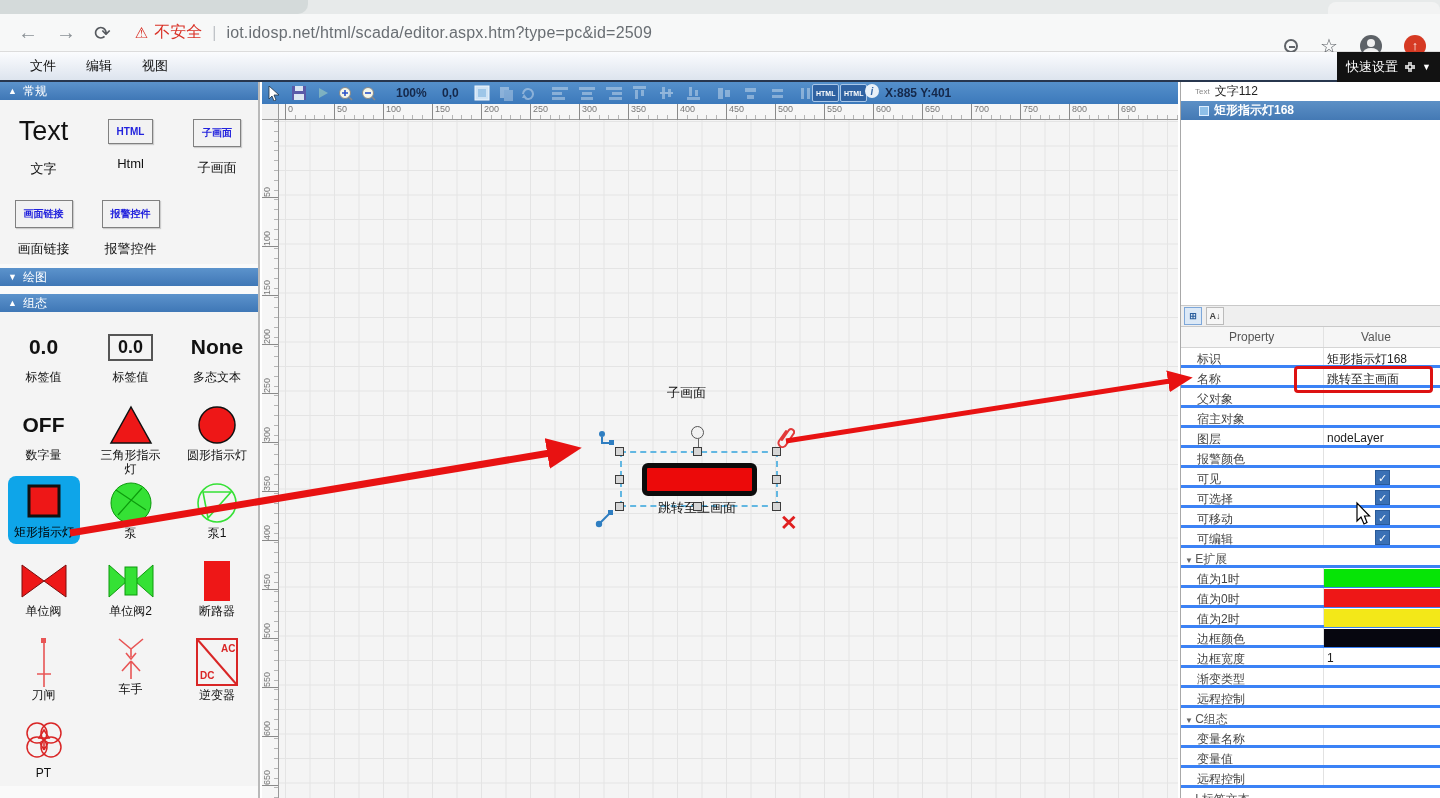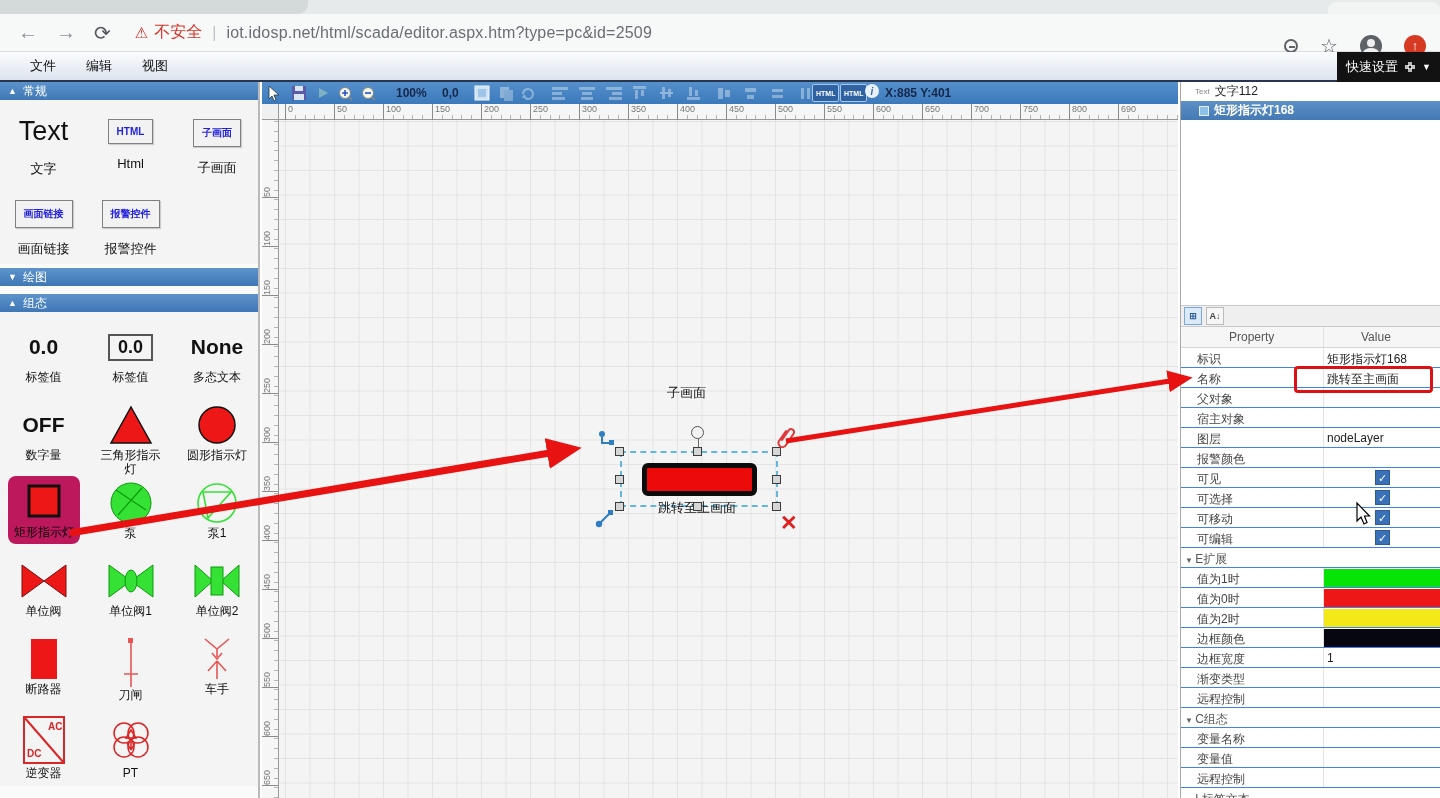--- a/index.html
+++ b/index.html
@@ -44,21 +44,21 @@
   .gen-grid { display:grid; grid-template-columns:87px 87px 86px; padding:8px 0 6px 0; }
   .gcell { text-align:center; padding-top:6px; }
   .gprev-text { font-size:27px; color:#111; line-height:34px; }
   .gbtn { display:inline-block; border:1px solid #808080; background:#f2f2f2; color:#2222dd; font-size:10px; font-weight:bold; padding:6px 8px; box-shadow:1px 1px 1px #ccc; }
   .glab { font-size:13px; color:#111; margin-top:12px; }
   .cfg-grid { display:grid; grid-template-columns:87px 87px 86px; grid-auto-rows:78px; padding-top:6px; background:#f4f4f4; }
   .ccell { position:relative; text-align:center; padding-top:6px; }
   .cprev { height:46px; display:flex; align-items:center; justify-content:center; font-weight:bold; font-size:21px; color:#111; }
   .clab { font-size:12px; color:#111; line-height:14px; padding:0 6px; }
   .cprev .valbox { border:2px solid #555; padding:1px 8px; font-size:18px; }
-  .sel-tile { position:absolute; left:8px; top:2px; width:72px; height:68px; background:#be185d; border-radius:8px; }
+  .sel-tile { position:absolute; left:8px; top:2px; width:72px; height:68px; background:#0ea5e9; border-radius:8px; }
   .sel-tile svg { margin-top:6px; }
   .sel-tile .clab { color:#000; margin-top:1px; }
 
   
   .canvas { left:262px; top:82px; width:916px; height:716px; background:#f4f4f4; }
   .ctoolbar { position:absolute; left:0; top:0; width:916px; height:22px; background:linear-gradient(#5590cb,#3c79bb); display:flex; align-items:center; }
   .cti { position:absolute; top:2px; height:18px; display:flex; align-items:center; justify-content:center; }
   .ct-text { color:#15284a; font-size:12px; font-weight:bold; }
   .faded { opacity:.45; }
   .htmlbtn { background:#2f62a2; border:1px solid #a9c7e8; color:#fff; font-size:7px; font-weight:bold; padding:2px 3px; border-radius:2px; }
@@ -89,21 +89,21 @@
   .objrow { height:19px; display:flex; align-items:center; gap:5px; padding-left:14px; font-size:12px; color:#222; }
   .objrow.sel { background:linear-gradient(#5c90c6,#4479b4); color:#fff; font-weight:bold; padding-left:18px; }
   .obj-texticon { font-size:8px; color:#888; }
   .obj-sqicon { width:10px; height:10px; background:#8fc0e8; border:1px solid #dfefff; }
   .sortbar { position:absolute; left:0; top:223px; width:260px; height:22px; background:#efefef; border-top:1px solid #c9c9c9; border-bottom:1px solid #c9c9c9; display:flex; align-items:center; gap:4px; padding-left:3px; }
   .sorticon { width:18px; height:18px; border:1px solid #7da7d9; background:#dce9f7; display:flex; align-items:center; justify-content:center; font-size:9px; color:#2b5f9e; font-weight:bold; }
   .sorticon.plain { border-color:#bbb; background:#f6f6f6; color:#444; }
   .pgheader { position:absolute; left:0; top:245px; width:260px; height:21px; background:#f6f6f6; border-bottom:1px solid #d5d5d5; font-size:12px; color:#555; }
   .pgheader .ph { position:absolute; top:3px; }
   .pgrid { position:absolute; left:0; top:266px; width:260px; height:450px; }
-  .prow { position:absolute; left:0; width:260px; height:20px; border-bottom:1px solid #3b82f6; font-size:12px; color:#333; }
+  .prow { position:absolute; left:0; width:260px; height:20px; border-bottom:3px solid #3b82f6; font-size:12px; color:#333; }
   .plabel { position:absolute; left:16px; top:3px; color:#444; }
   .prow.section .plabel { left:4px; color:#555; }
   .prow.section .plabel::before { content:"▼ "; font-size:8px; color:#666; }
   .pvalue { position:absolute; left:142px; top:3px; width:116px; color:#222; padding-left:4px; }
   .pcol-sep { position:absolute; left:142px; top:0; width:1px; height:100%; background:#e2e2e2; }
   .swatch { position:absolute; left:143px; top:1px; width:116px; height:18px; }
   .chk { position:absolute; left:194px; top:2px; width:15px; height:15px; background:#3a70b5; color:#fff; font-size:11px; text-align:center; line-height:15px; border:1px solid #2a5a98; }
 
   
   .overlay { left:0; top:0; width:1440px; height:798px; pointer-events:none; }
@@ -255,30 +255,20 @@
       </div>
 
       <div class="ccell">
         <div class="cprev">
             <svg width="48" height="36" viewBox="0 0 48 36">
               <polygon points="2,2 2,34 24,18" fill="#ee1717" stroke="#7a0d0d"></polygon>
               <polygon points="46,2 46,34 24,18" fill="#ee1717" stroke="#7a0d0d"></polygon>
             </svg>
           </div>
         <div class="clab">单位阀</div>
-      </div>
-      <div class="ccell">
-        <div class="cprev">
-            <svg width="48" height="36" viewBox="0 0 48 36">
-              <polygon points="2,2 2,34 24,18" fill="#35e135" stroke="#0c9a0c"></polygon>
-              <polygon points="46,2 46,34 24,18" fill="#35e135" stroke="#0c9a0c"></polygon>
-              <ellipse cx="24" cy="18" rx="6" ry="11" fill="#35e135" stroke="#0c9a0c"></ellipse>
-            </svg>
-          </div>
-        <div class="clab">单位阀1</div>
       </div>
       <div class="ccell">
         <div class="cprev">
             <svg width="48" height="36" viewBox="0 0 48 36">
               <polygon points="2,2 2,34 20,18" fill="#35e135" stroke="#0c9a0c"></polygon>
               <polygon points="46,2 46,34 28,18" fill="#35e135" stroke="#0c9a0c"></polygon>
               <rect x="18" y="4" width="12" height="28" fill="#35e135" stroke="#0c9a0c"></rect>
             </svg>
           </div>
         <div class="clab">单位阀2</div>

